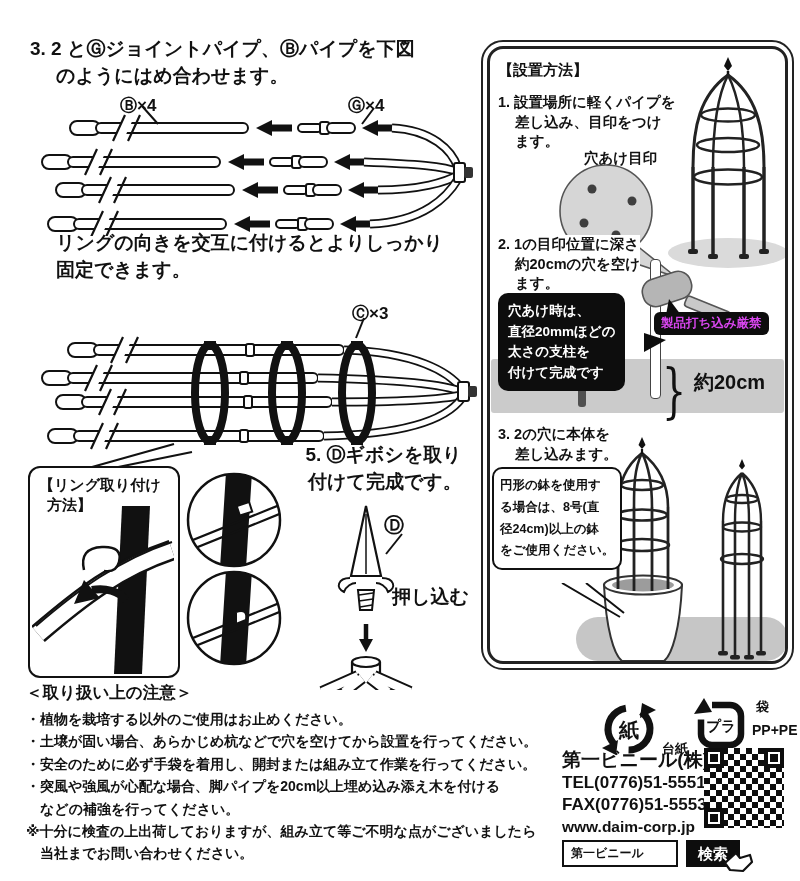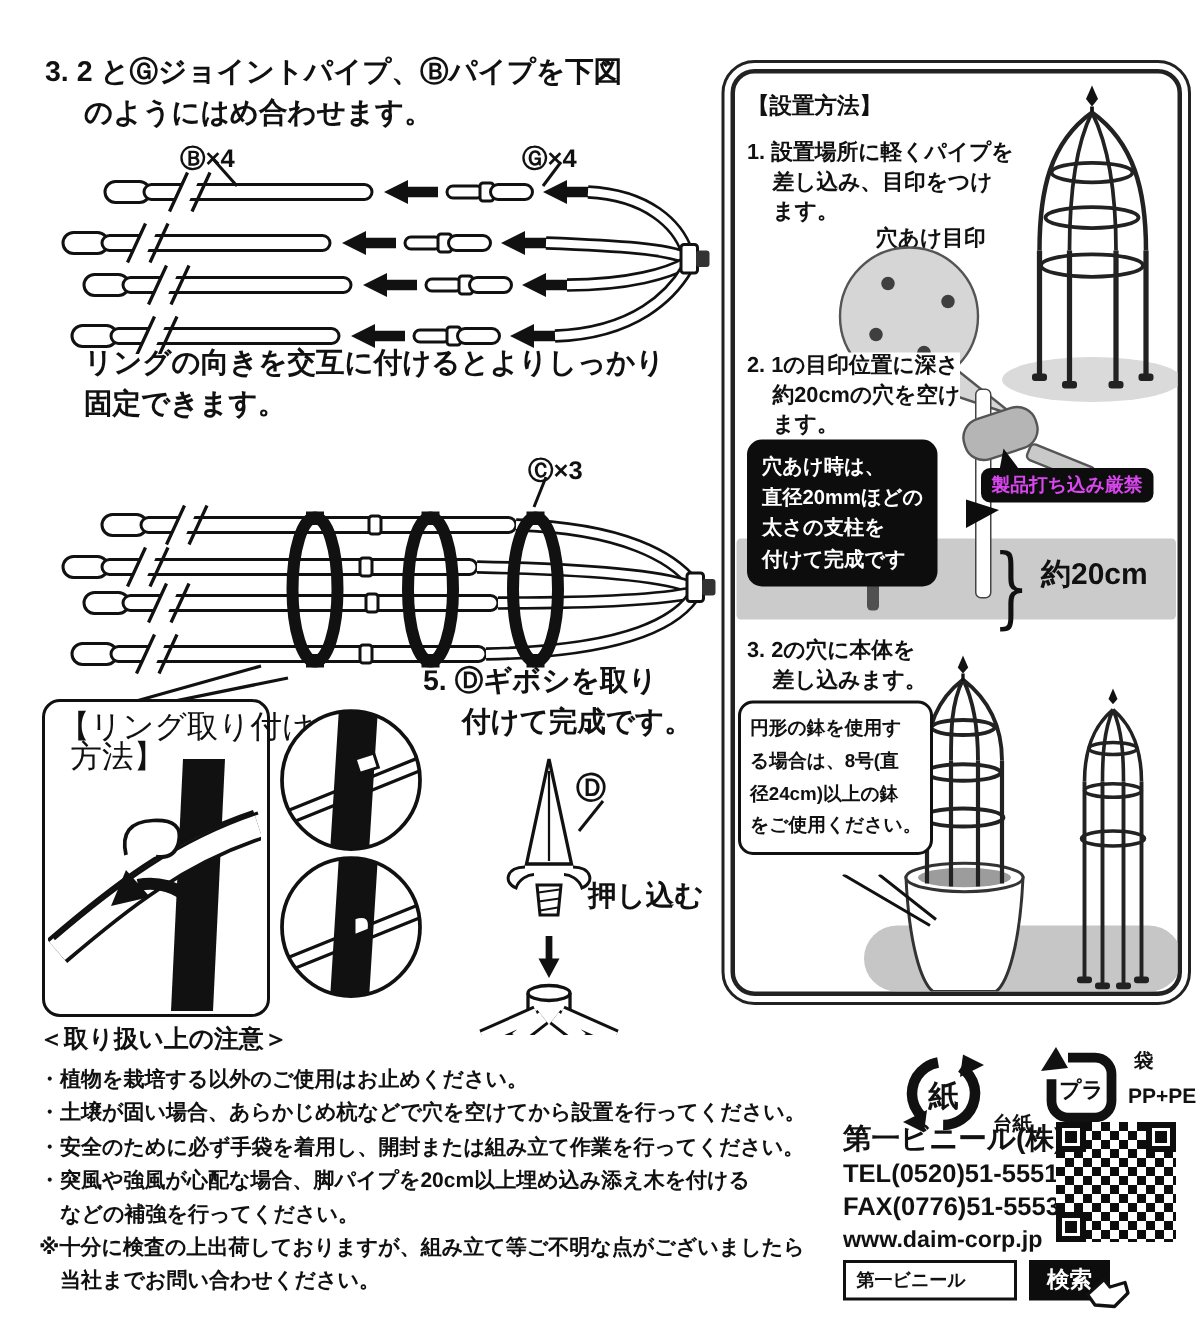--- a/index.html
+++ b/index.html
@@ -27,21 +27,21 @@
   .stake{width:9px;height:138px;background:#fff;border:1.6px solid #444;border-radius:4px;z-index:3;}
   .ground{width:293px;height:54px;background:#cbcbcb;border-radius:3px;z-index:1;}
   .hole{width:8px;height:40px;background:#505050;border-radius:3px;z-index:2;}
   .brace{font-family:"DejaVu Serif",serif;font-size:38px;transform:scaleY(1.55);
          transform-origin:top;z-index:4;font-weight:400;}
   .depth{font-size:20px;font-weight:800;z-index:4;white-space:nowrap;}
   .markLbl{font-size:14.5px;font-weight:800;white-space:nowrap;}
   
   .ringBox{position:absolute;left:28px;top:466px;width:152px;height:212px;border:2.5px solid #111;
          border-radius:12px;background:#fff;box-sizing:border-box;}
-  .ringBoxTitle{position:absolute;left:9px;top:7px;font-size:21px;font-weight:400;line-height:20px;white-space:nowrap;}
+  .ringBoxTitle{position:absolute;left:9px;top:7px;font-size:15px;font-weight:700;line-height:20px;white-space:nowrap;}
   
   .precTitle{font-size:16.5px;font-weight:800;white-space:nowrap;}
   .precLine{font-size:14px;font-weight:700;line-height:22.4px;white-space:nowrap;}
   .coName{font-size:19px;font-weight:900;line-height:24px;white-space:nowrap;}
   .coLine{font-size:17px;font-weight:800;line-height:22px;white-space:nowrap;}
   .coWeb{font-size:15.5px;font-weight:900;line-height:21px;white-space:nowrap;}
   .smallLbl{font-size:13px;font-weight:700;white-space:nowrap;}
   .matLbl{font-size:14px;font-weight:800;white-space:nowrap;}
   .qr{width:80px;height:80px;background:repeating-conic-gradient(#0d0d0d 0% 25%,#fff 0% 50%);
       background-size:12px 12px;position:absolute;}
@@ -228,21 +228,21 @@
       <rect x="62" y="36" width="13" height="10" fill="#fff" stroke="#111" stroke-width="2" transform="rotate(-18 68 41)"></rect>
     </g>
     <circle cx="58" cy="150" r="46" fill="#fff" stroke="#111" stroke-width="2.5"></circle>
     <g clip-path="url(#cc2)">
       <polygon points="50,102 76,102 70,198 44,198" fill="#111"></polygon>
       <path d="M12,172 L106,134 M12,181 L106,143" stroke="#111" stroke-width="2.2" fill="none"></path>
       <path d="M60,144 q12,-4 10,8 l-10,4 z" fill="#fff" stroke="#111" stroke-width="2"></path>
     </g>
   </svg>
 
-  <div class="abs stepText" style="left:282px;top:442px;">
+  <div class="abs stepText" style="left:282px;top:442px;text-align:right;">
     <div>5. Ⓓギボシを取り</div>
     <div class="ind">付けて完成です。</div>
   </div>
 
   <svg class="abs" style="left:302px;top:502px;" width="172" height="188" viewBox="0 0 172 188">
     <polygon points="64,4 79,74 49,74" fill="#fff" stroke="#111" stroke-width="2.2"></polygon>
     <path d="M64,12 L64,72" stroke="#111" stroke-width="1.5"></path>
     <path d="M48,76 c-12,0 -15,10 -6,14 c2,-6 8,-9 12,-9 M80,76 c12,0 15,10 6,14 c-2,-6 -8,-9 -12,-9" fill="none" stroke="#111" stroke-width="2"></path>
     <polygon points="56,88 72,88 70,108 58,108" fill="#fff" stroke="#111" stroke-width="2"></polygon>
     <path d="M57,93 l14,-2 M57,99 l14,-2 M58,105 l12,-2" stroke="#111" stroke-width="1.4" fill="none"></path>
@@ -403,21 +403,21 @@
   <svg class="abs" style="left:692px;top:696px;" width="58" height="58" viewBox="0 0 58 58">
     <rect x="9" y="9" width="40" height="40" rx="11" fill="none" stroke="#111" stroke-width="6.5" stroke-dasharray="120 22"></rect>
     <polygon points="2,18 12,2 20,16" fill="#111"></polygon>
     <text x="29" y="35" font-size="14.5" font-weight="bold" fill="#111" text-anchor="middle">プラ</text>
   </svg>
   <span class="abs smallLbl" style="left:756px;top:698px;">袋</span>
   <span class="abs matLbl" style="left:752px;top:722px;">PP+PE</span>
 
   <div class="abs" style="left:562px;top:748px;">
     <div class="coName">第一ビニール(株)</div>
-    <div class="coLine">TEL(0520)51-5551</div>
+    <div class="coLine">TEL(0776)51-5551</div>
     <div class="coLine">FAX(0776)51-5553</div>
     <div class="coWeb">www.daim-corp.jp</div>
   </div>
 
   <div class="qr" style="left:704px;top:748px;">
     <span class="qrf" style="left:0;top:0;">
         <i></i>
       </span>
     <span class="qrf" style="right:0;top:0;">
         <i></i>

